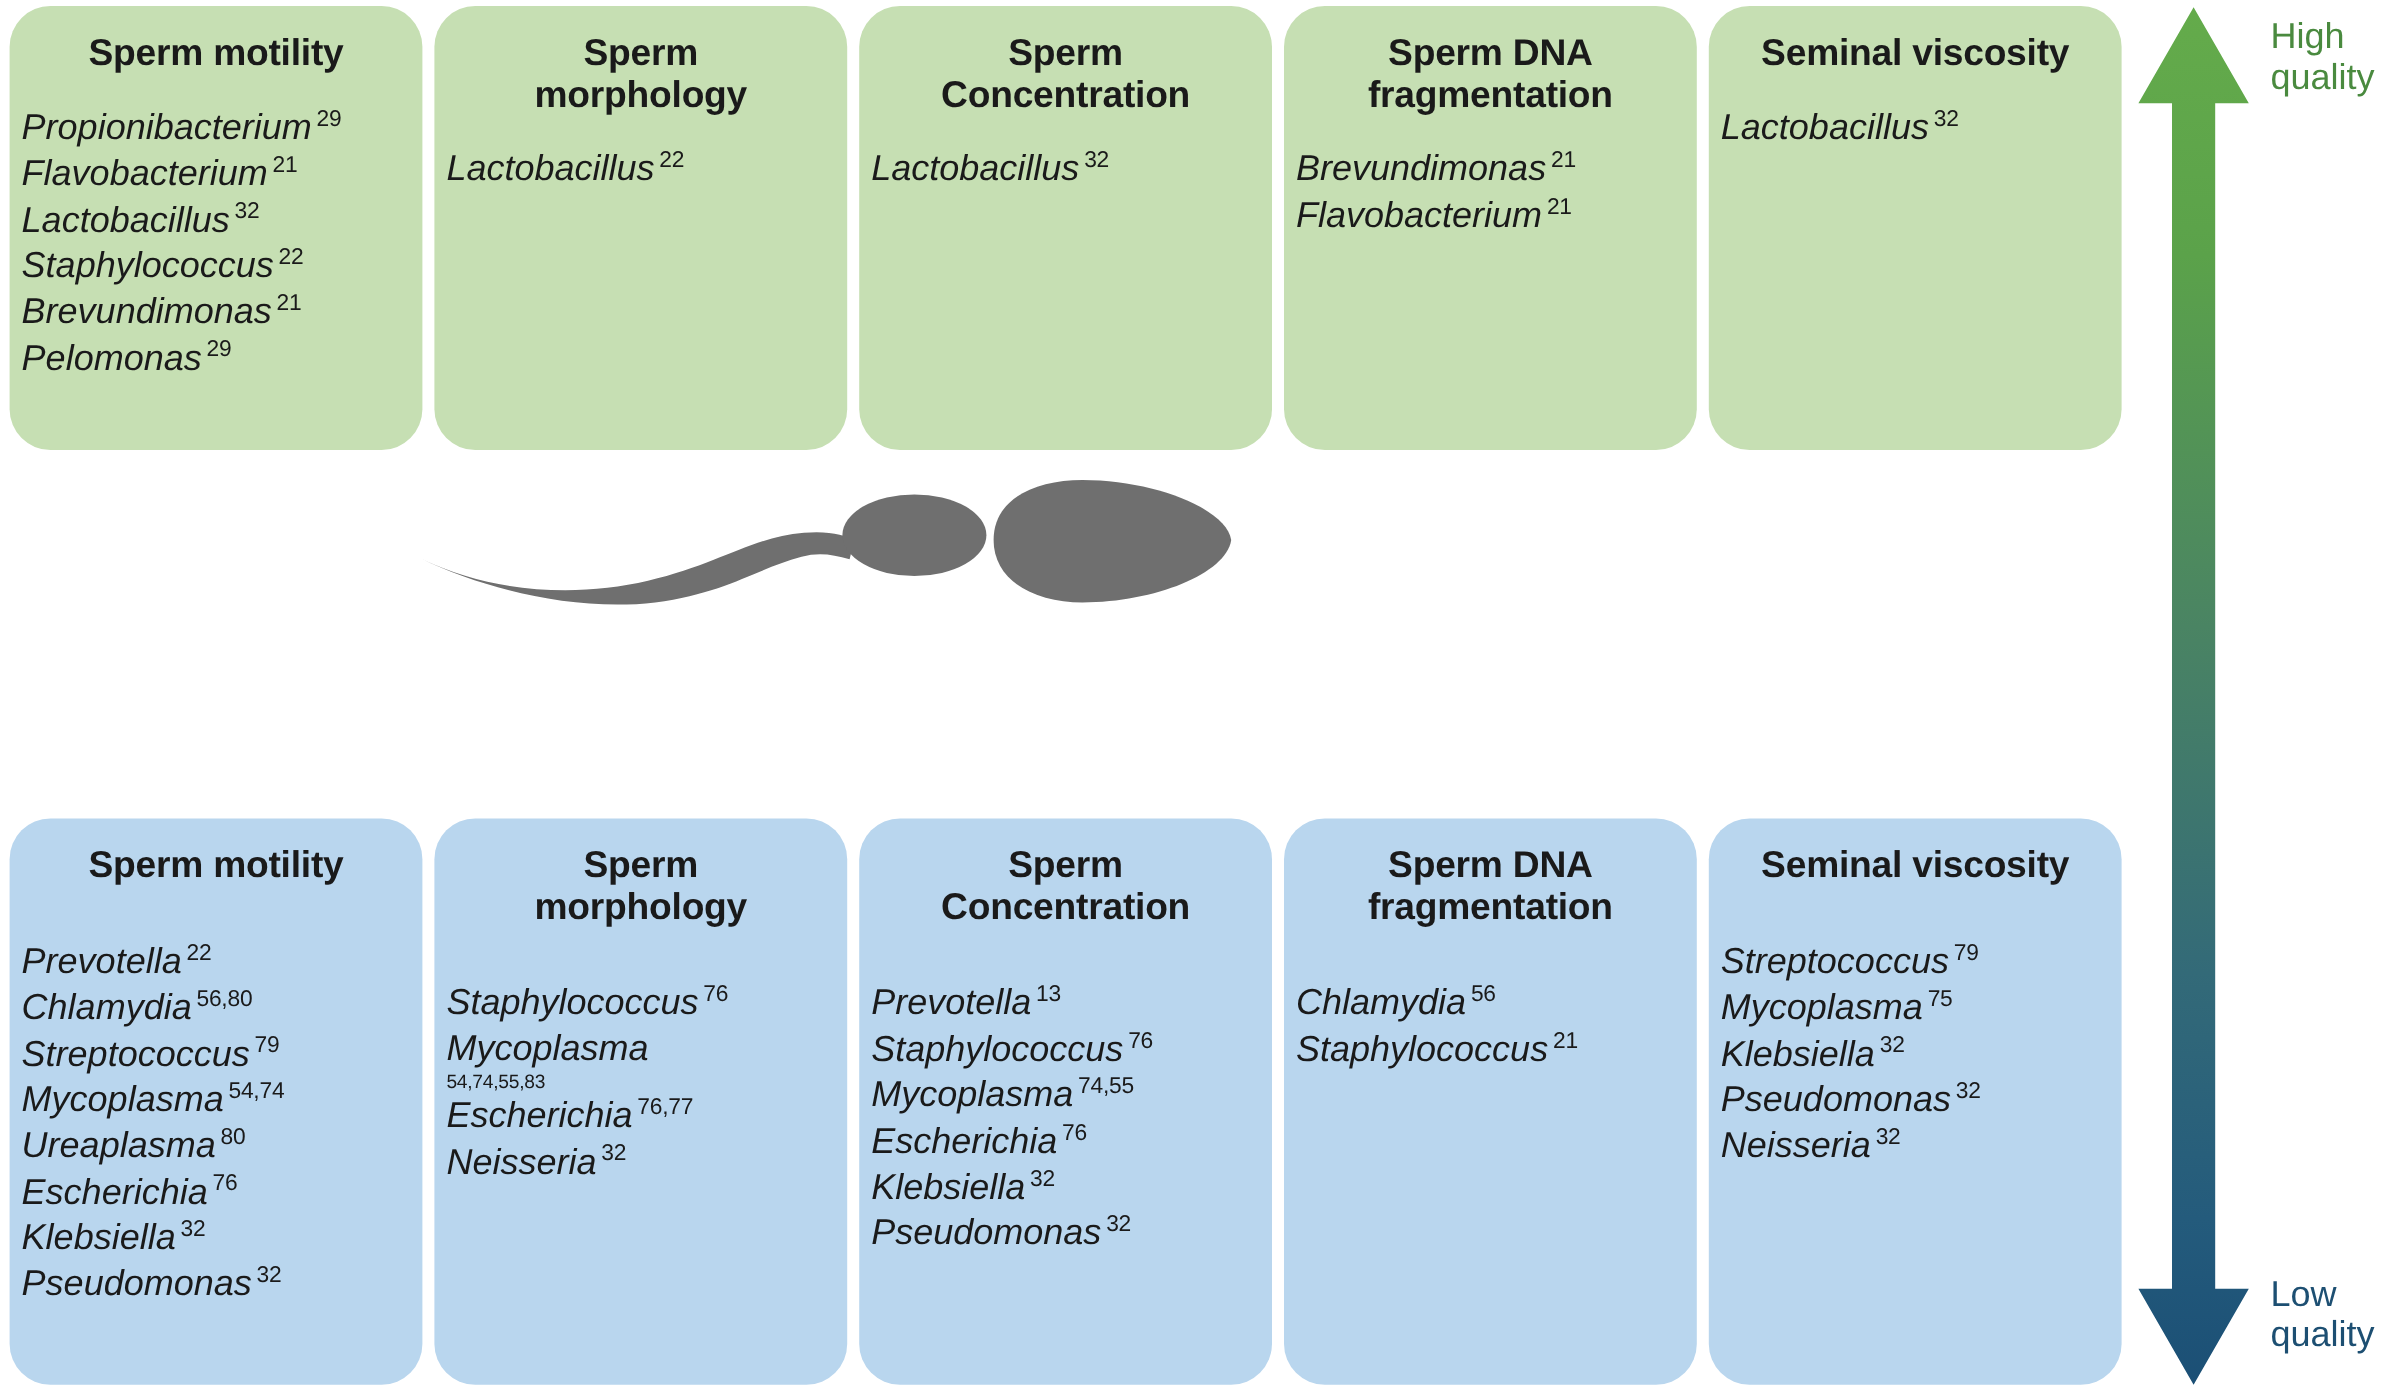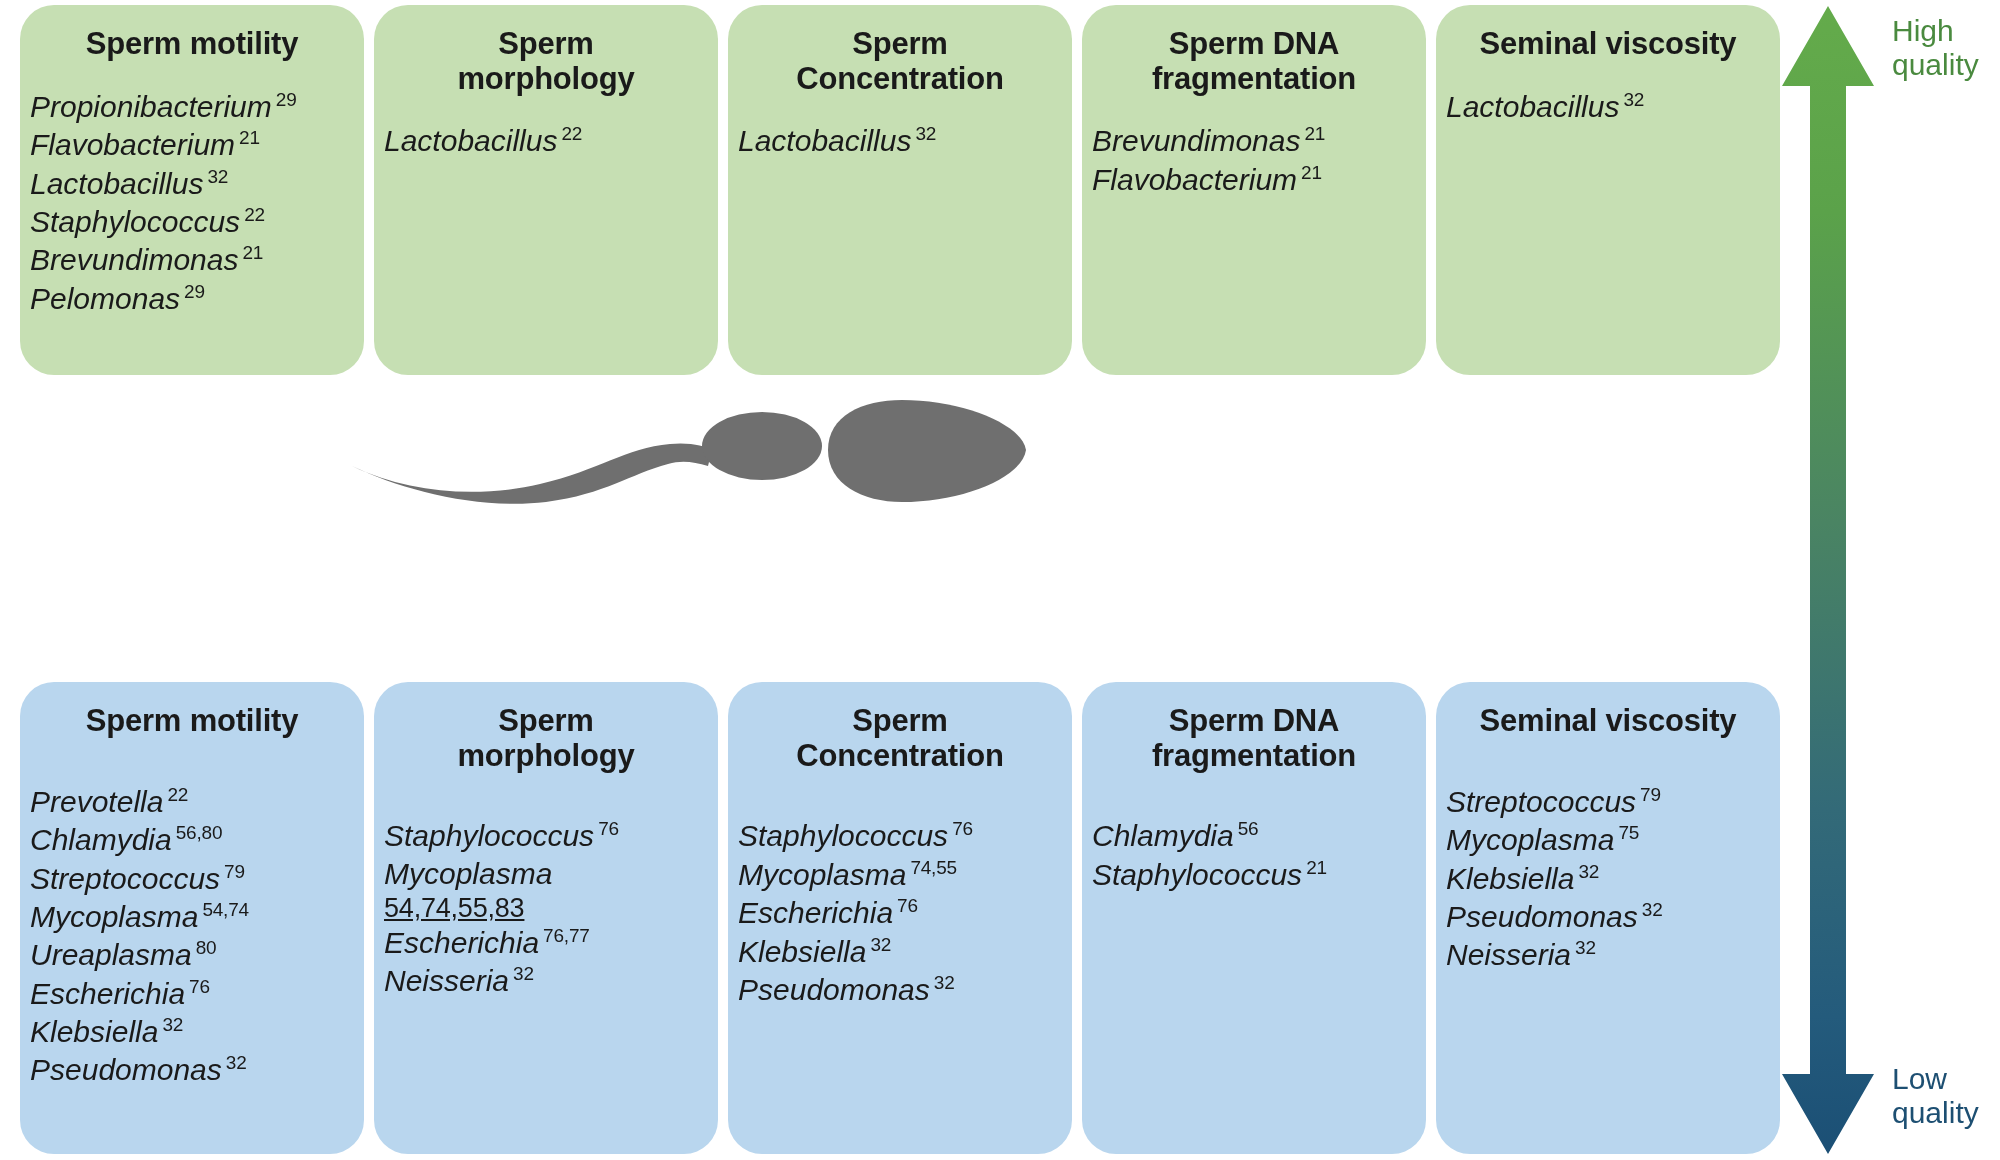--- a/index.html
+++ b/index.html
@@ -17,21 +17,21 @@
 
   #stage {
     position: relative;
     width: 2000px;
     height: 1160px;
   }
 
   
   .row {
     position: absolute;
-    left: 20px;
+    left: 8px;
     width: 1760px;
     display: flex;
     gap: 10px;
   }
   .row-high { top: 5px; height: 370px; }
   .row-low  { top: 682px; height: 472px; }
 
   .card {
     flex: 1 1 0;
     border-radius: 34px;
@@ -79,25 +79,24 @@
     vertical-align: super;
     line-height: 0;
     margin-left: 4px;
     letter-spacing: -0.2px;
   }
   
   .organism.wrap-refs { line-height: 1.20; }
   .organism.wrap-refs .refs {
     display: block;
     vertical-align: baseline;
-    font-size: 27px;
+    font-size: 16px;
     margin-left: 0;
     line-height: 1.1;
     margin-top: 2px;
-    text-decoration: underline;
   }
 
   
   #sperm-illustration {
     position: absolute;
     left: 350px;
     top: 398px;
     width: 680px;
     height: 110px;
   }
@@ -231,20 +230,21 @@
         <ul class="organism-list">
           <li class="organism"><span class="org-name">Staphylococcus</span><span class="refs">76</span></li>
           <li class="organism wrap-refs"><span class="org-name">Mycoplasma</span><span class="refs">54,74,55,83</span></li>
           <li class="organism"><span class="org-name">Escherichia</span><span class="refs">76,77</span></li>
           <li class="organism"><span class="org-name">Neisseria</span><span class="refs">32</span></li>
         </ul>
       </div>
       <div class="card card-low">
         <div class="card-title">Sperm Concentration</div>
         <ul class="organism-list">
+          <li class="organism"><span class="org-name">Prevotella</span><span class="refs">13</span></li>
           <li class="organism"><span class="org-name">Staphylococcus</span><span class="refs">76</span></li>
           <li class="organism"><span class="org-name">Mycoplasma</span><span class="refs">74,55</span></li>
           <li class="organism"><span class="org-name">Escherichia</span><span class="refs">76</span></li>
           <li class="organism"><span class="org-name">Klebsiella</span><span class="refs">32</span></li>
           <li class="organism"><span class="org-name">Pseudomonas</span><span class="refs">32</span></li>
         </ul>
       </div>
       <div class="card card-low">
         <div class="card-title">Sperm DNA fragmentation</div>
         <ul class="organism-list">

